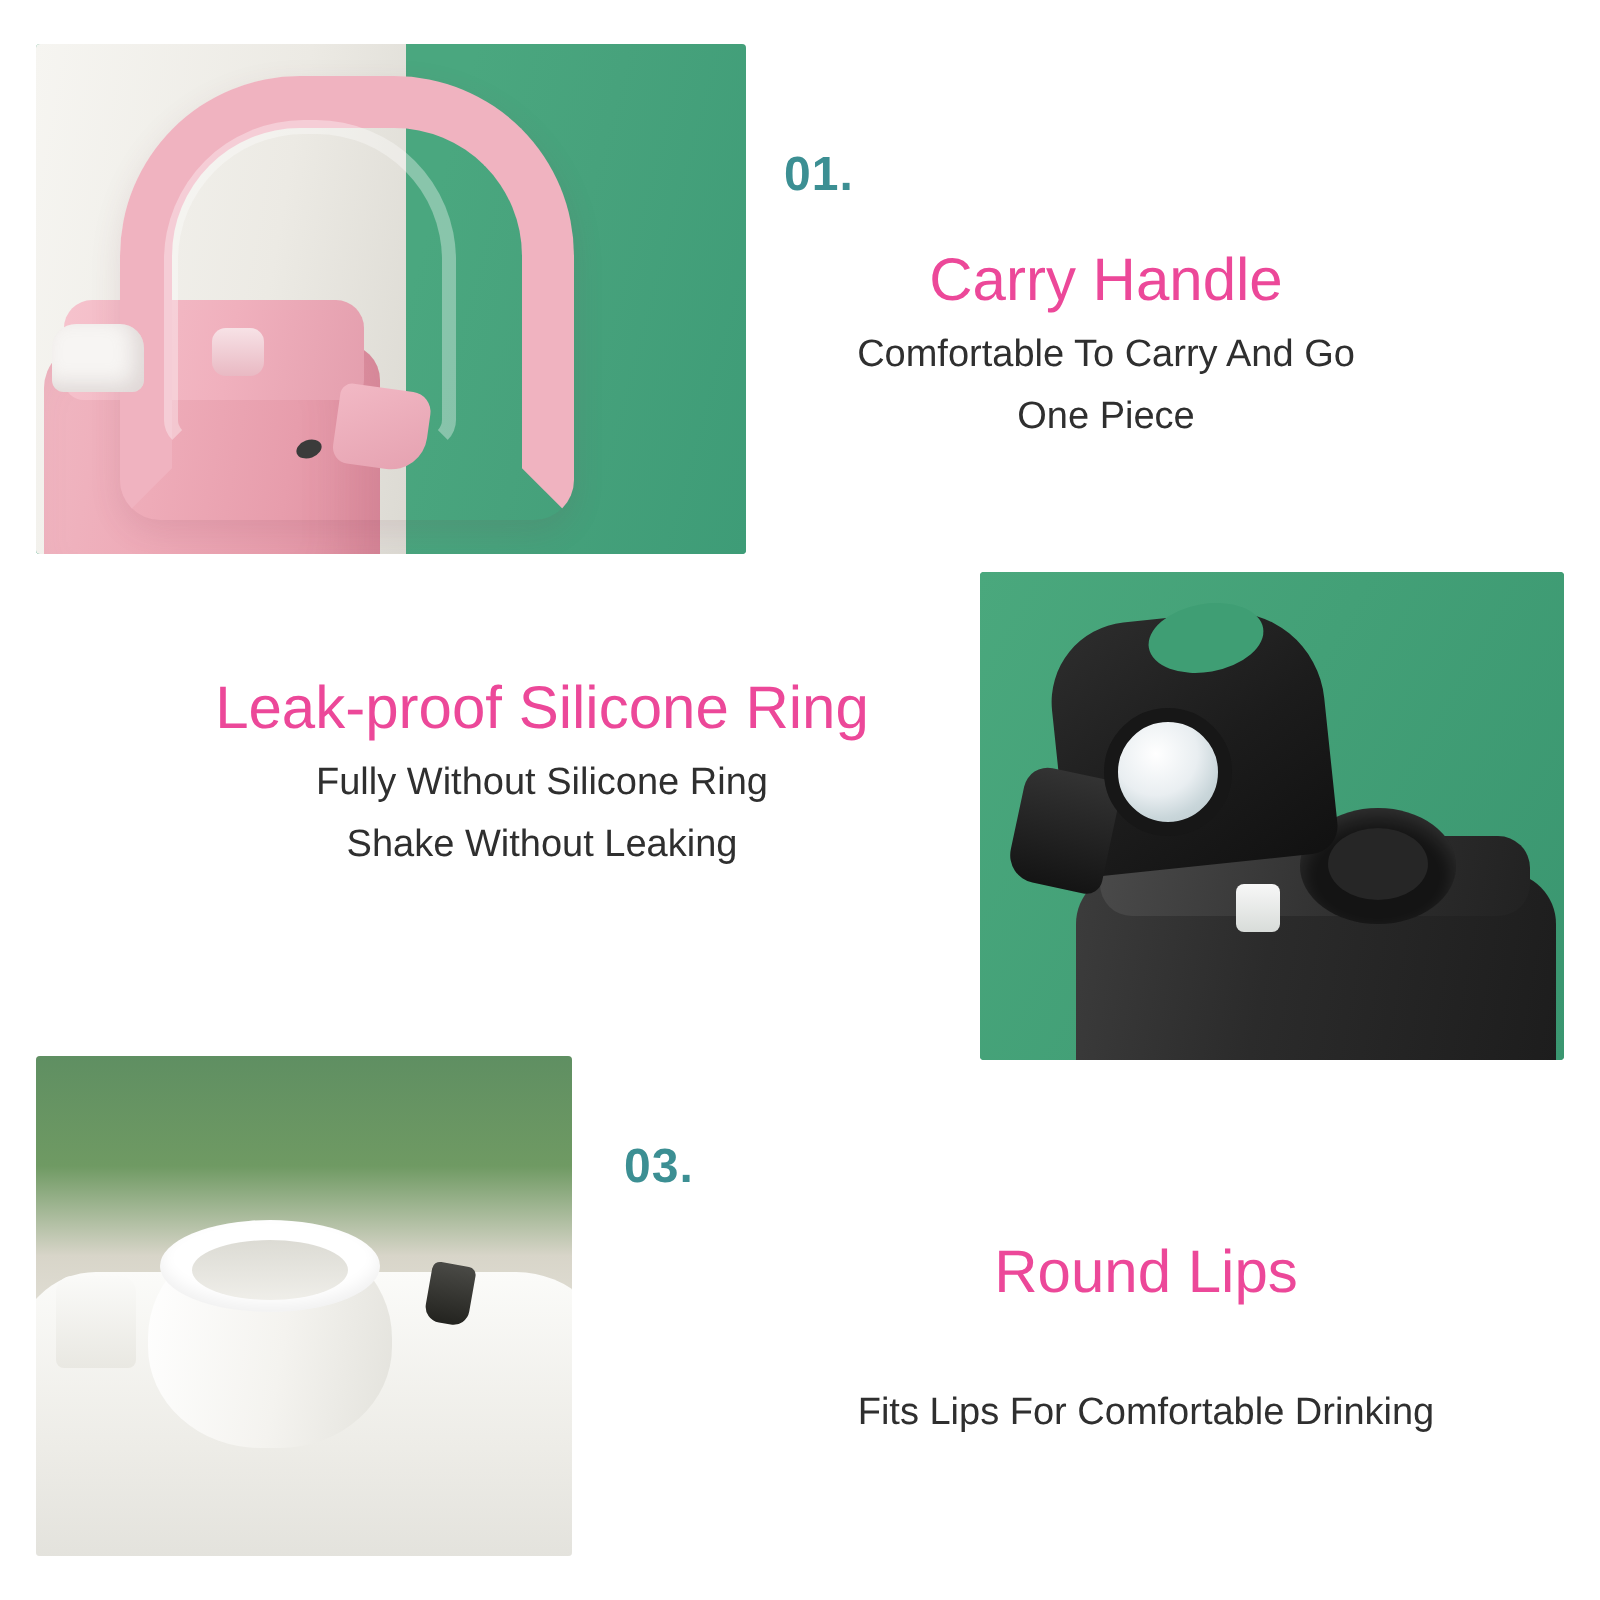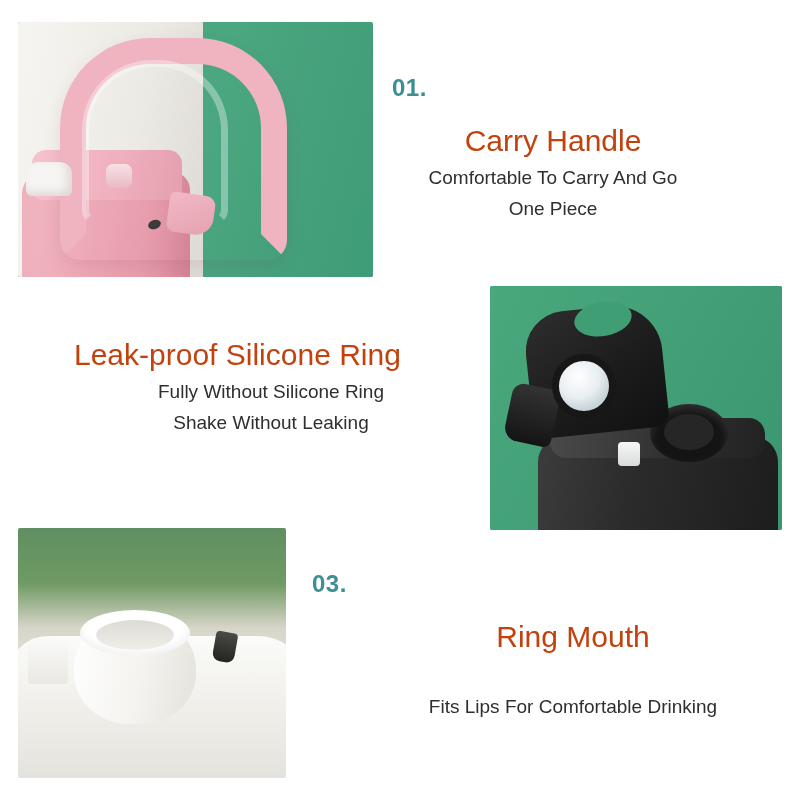--- a/index.html
+++ b/index.html
@@ -307,21 +307,21 @@
   .num {
     font-family: "Liberation Sans", sans-serif;
     font-weight: bold;
     font-size: 24px;
     color: #3c8f93;
     letter-spacing: 0.5px;
   }
   .title {
     font-family: "Liberation Sans", sans-serif;
     font-size: 30px;
-    color: #c2410c;
+    color: #ec4899;
     font-weight: normal;
     white-space: nowrap;
   }
   .sub {
     font-family: "Liberation Sans", sans-serif;
     font-size: 19px;
     color: #2f2f2f;
     font-weight: normal;
     white-space: nowrap;
     margin-top: 9px;
@@ -329,21 +329,21 @@
 
   
   #block-1 { left: 392px; top: 74px; width: 400px; text-align: left; }
   #block-1 .num { display: block; }
   #block-1 .title { display: block; margin-top: 22px; text-align: center; padding-right: 78px; }
   #block-1 .sub { text-align: center; padding-right: 78px; }
 
   
   #block-2 { left: 38px; top: 318px; width: 430px; }
   #block-2 .num { display: block; text-align: center; padding-left: 314px; }
-  #block-2 .title { display: block; margin-top: 20px; text-align: left; padding-left: 36px; }
+  #block-2 .title { display: block; margin-top: 20px; text-align: center; padding-left: 36px; }
   #block-2 .sub { text-align: center; padding-left: 36px; }
 
   
   #block-3 { left: 288px; top: 570px; width: 500px; }
   #block-3 .num { display: block; padding-left: 24px; }
   #block-3 .title { display: block; margin-top: 22px; text-align: center; padding-left: 70px; }
   #block-3 .sub { text-align: center; padding-left: 70px; margin-top: 42px; }
 </style>
 </head>
 <body>
@@ -394,17 +394,17 @@
     <div class="surface"></div>
     <div class="side-block"></div>
     <div class="dark-clip"></div>
     <div class="neck-outer"></div>
     <div class="neck-rim"></div>
     <div class="neck-hole"></div>
   </div>
 
   <div class="feature" id="block-3">
     <span class="num">03.</span>
-    <span class="title">Ring Mouth</span>
+    <span class="title">Round Lips</span>
     <div class="sub">Fits Lips For Comfortable Drinking</div>
   </div>
 
 </div>
 
 </body></html>

